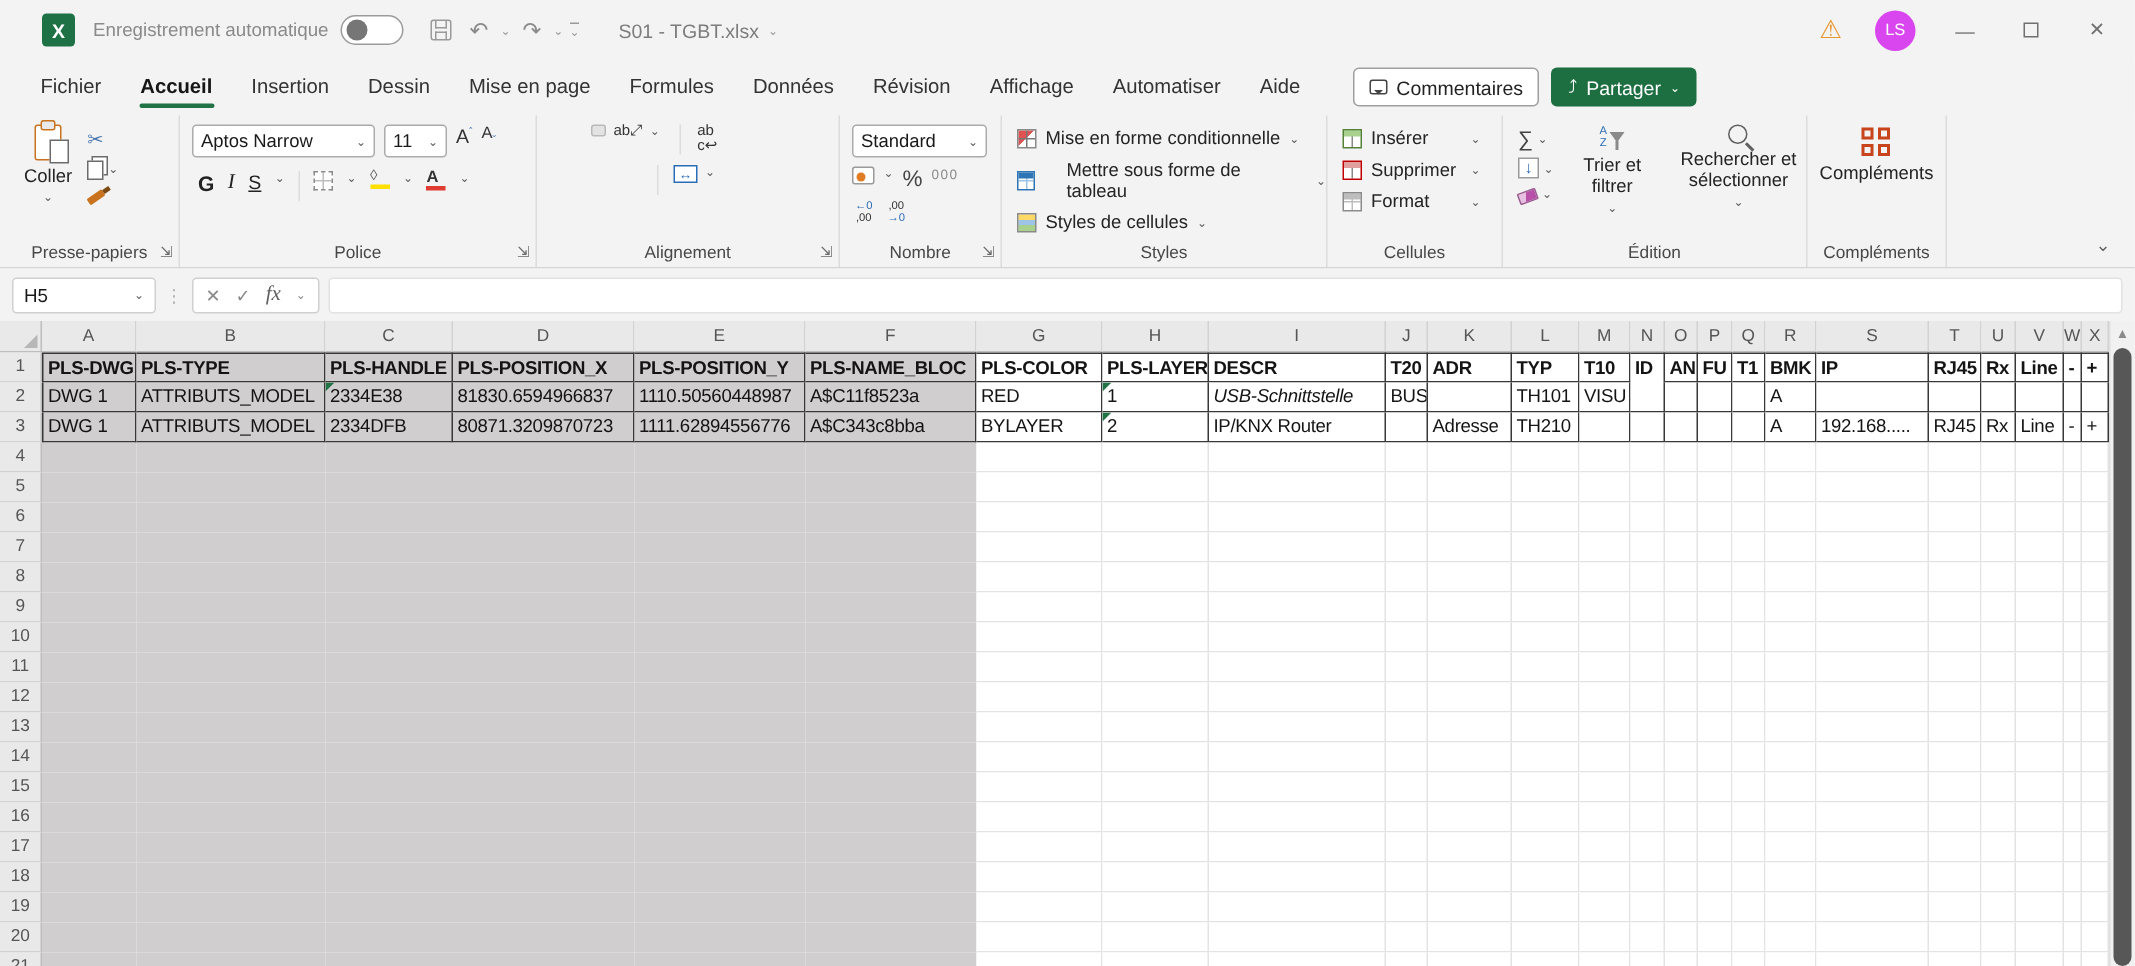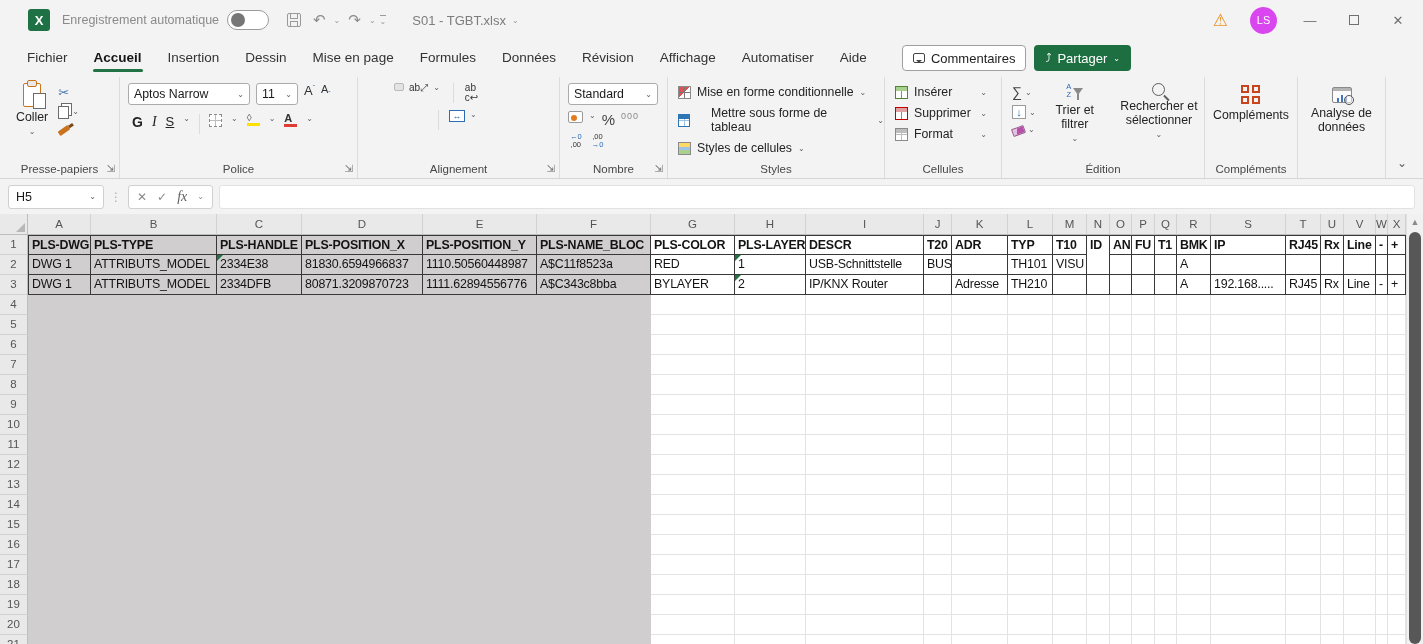--- a/index.html
+++ b/index.html
@@ -386,26 +386,20 @@
           <span></span>
           <span></span>
           <span></span>
           <span></span>
         </span>
       <span>Compléments</span>
     </div>
     <span class="glabel">Compléments</span>
   </div>
 
-  <div class="rgroup" style="width:88px;border-right:1px solid #dcdcdc;">
-    <div class="bigbtn" style="margin:4px auto 0;width:72px;">
-      <span class="da-ico"></span>
-      <span>Analyse de données</span>
-    </div>
-  </div>
 
   <div style="flex:1;position:relative;">
     <span class="collapse-chev">⌄</span>
   </div>
 </div>
 
 <div class="fbar">
   <span class="namebox">
     <span>H5</span>
     <span style="font-size:8px;color:#5f5f5f;">⌄</span>
@@ -478,21 +472,21 @@
     <div class="srow" style="height:20px;">
       <span class="c rowhead" style="width:28px;height:20px;line-height:19px;">2</span>
       <span class="c dcell first gray" style="width:63px;height:20px;">DWG 1</span>
       <span class="c dcell gray" style="width:126px;height:20px;">ATTRIBUTS_MODEL</span>
       <span class="c dcell gray" style="width:85px;height:20px;"><span class="flag"></span>2334E38</span>
       <span class="c dcell gray" style="width:121px;height:20px;">81830.6594966837</span>
       <span class="c dcell gray" style="width:114px;height:20px;">1110.50560448987</span>
       <span class="c dcell gray" style="width:114px;height:20px;">A$C11f8523a</span>
       <span class="c dcell" style="width:84px;height:20px;">RED</span>
       <span class="c dcell" style="width:71px;height:20px;"><span class="flag"></span>1</span>
-      <span class="c dcell" style="width:118px;height:20px;">USB-Schnittstelle</span>
+      <span class="c dcell" style="width:118px;height:20px;font-style:italic;">USB-Schnittstelle</span>
       <span class="c dcell" style="width:28px;height:20px;">BUS</span>
       <span class="c dcell" style="width:56px;height:20px;"></span>
       <span class="c dcell" style="width:45px;height:20px;">TH101</span>
       <span class="c dcell" style="width:34px;height:20px;">VISU</span>
       <span class="c dcell" style="width:23px;height:20px;"></span>
       <span class="c dcell" style="width:22px;height:20px;"></span>
       <span class="c dcell" style="width:23px;height:20px;"></span>
       <span class="c dcell" style="width:22px;height:20px;"></span>
       <span class="c dcell" style="width:34px;height:20px;">A</span>
       <span class="c dcell" style="width:75px;height:20px;"></span>

